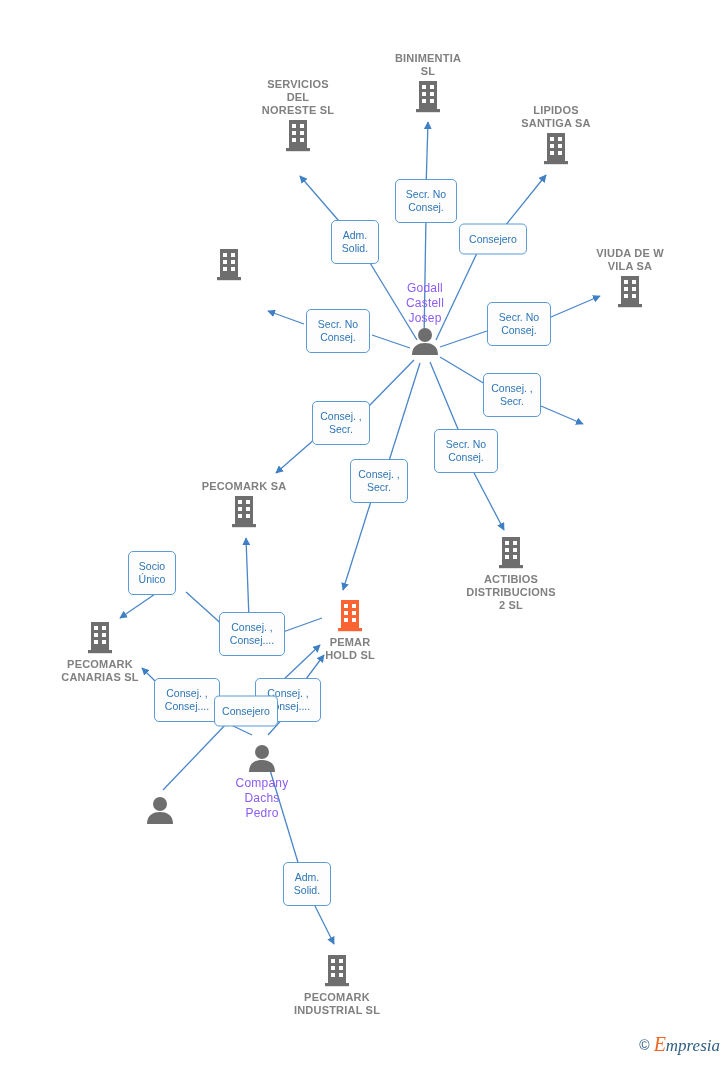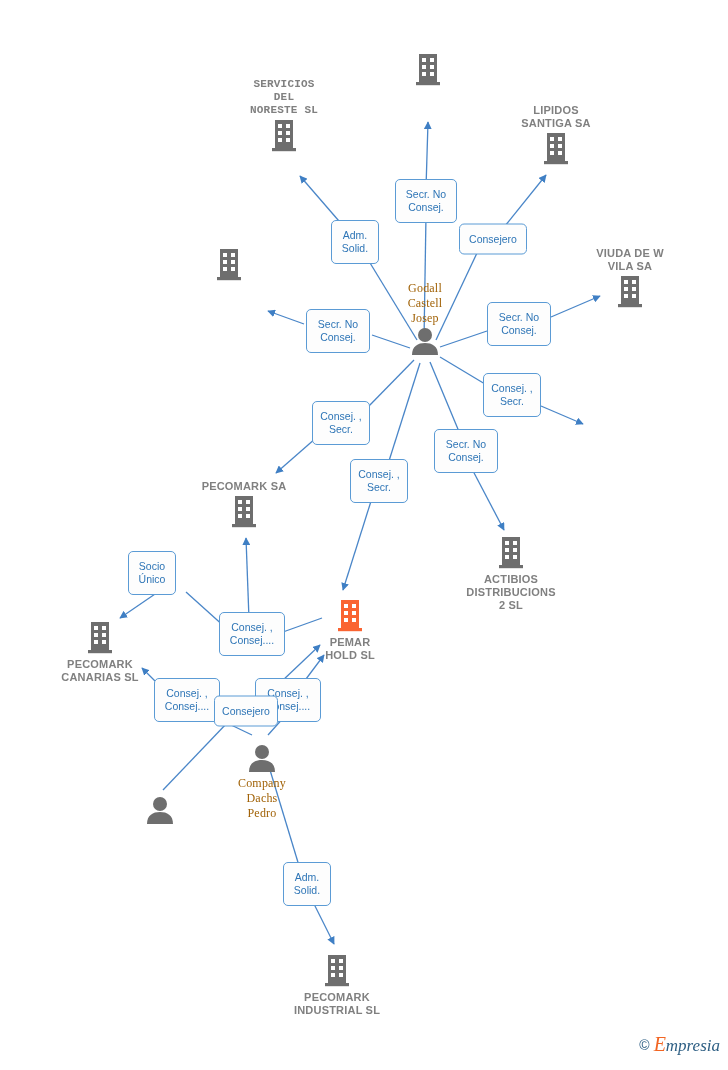--- a/index.html
+++ b/index.html
@@ -39,23 +39,22 @@
     font-size: 11px;
     font-weight: bold;
     color: #808080;
     letter-spacing: 0.2px;
     line-height: 13px;
     white-space: pre-line;
   }
   .node.person .caption {
     font-weight: normal;
     font-size: 12px;
-    color: #a16207;
+    color: #8b5cf6;
     line-height: 15px;
-    font-family: Liberation Serif, serif;
   }
   .node.cap-above .caption { margin-bottom: 1px; }
   .node.cap-below .caption { margin-top: 4px; }
 
   .elabel {
     position: absolute;
     transform: translate(-50%, -50%);
     background: #fdfdfd;
     border: 1px solid #5b9bd5;
     border-radius: 5px;
@@ -135,39 +134,41 @@
 
       <line x1="163" y1="790" x2="228" y2="722"></line>
       <line x1="262" y1="700" x2="320" y2="645" marker-end="url(#arrow)"></line>
 
       <line x1="270" y1="770" x2="300" y2="869"></line>
       <line x1="312" y1="900" x2="334" y2="944" marker-end="url(#arrow)"></line>
     </g>
   </svg>
 
   <div class="node company cap-above" style="left:428px; top:52px;">
-    <span class="glyph">
-      <svg width="30" height="34" viewBox="0 0 30 34">
-          <g fill="#6e6e6e">
-        <rect x="6" y="2" width="18" height="28"></rect>
-            <rect x="3" y="30" width="24" height="3.2"></rect>
-        <g fill="#ffffff">
-              <rect x="9" y="6" width="4" height="4"></rect>
-              <rect x="17" y="6" width="4" height="4"></rect>
-        <rect x="9" y="13" width="4" height="4"></rect>
-              <rect x="17" y="13" width="4" height="4"></rect>
-        <rect x="9" y="20" width="4" height="4"></rect>
-              <rect x="17" y="20" width="4" height="4"></rect>
-            </g>
-      </g>
-        </svg>
-    </span>
-  </div>
-
-  <div class="node company cap-above" style="left:284px; top:78px;font-family:Liberation Mono, monospace;">
+    <span class="caption">BINIMENTIA
+SL</span>
+    <span class="glyph">
+      <svg width="30" height="34" viewBox="0 0 30 34">
+          <g fill="#6e6e6e">
+        <rect x="6" y="2" width="18" height="28"></rect>
+            <rect x="3" y="30" width="24" height="3.2"></rect>
+        <g fill="#ffffff">
+              <rect x="9" y="6" width="4" height="4"></rect>
+              <rect x="17" y="6" width="4" height="4"></rect>
+        <rect x="9" y="13" width="4" height="4"></rect>
+              <rect x="17" y="13" width="4" height="4"></rect>
+        <rect x="9" y="20" width="4" height="4"></rect>
+              <rect x="17" y="20" width="4" height="4"></rect>
+            </g>
+      </g>
+        </svg>
+    </span>
+  </div>
+
+  <div class="node company cap-above" style="left:298px; top:78px;">
     <span class="caption">SERVICIOS
 DEL
 NORESTE  SL</span>
     <span class="glyph">
       <svg width="30" height="34" viewBox="0 0 30 34">
           <g fill="#6e6e6e">
         <rect x="6" y="2" width="18" height="28"></rect>
             <rect x="3" y="30" width="24" height="3.2"></rect>
         <g fill="#ffffff">
               <rect x="9" y="6" width="4" height="4"></rect>

